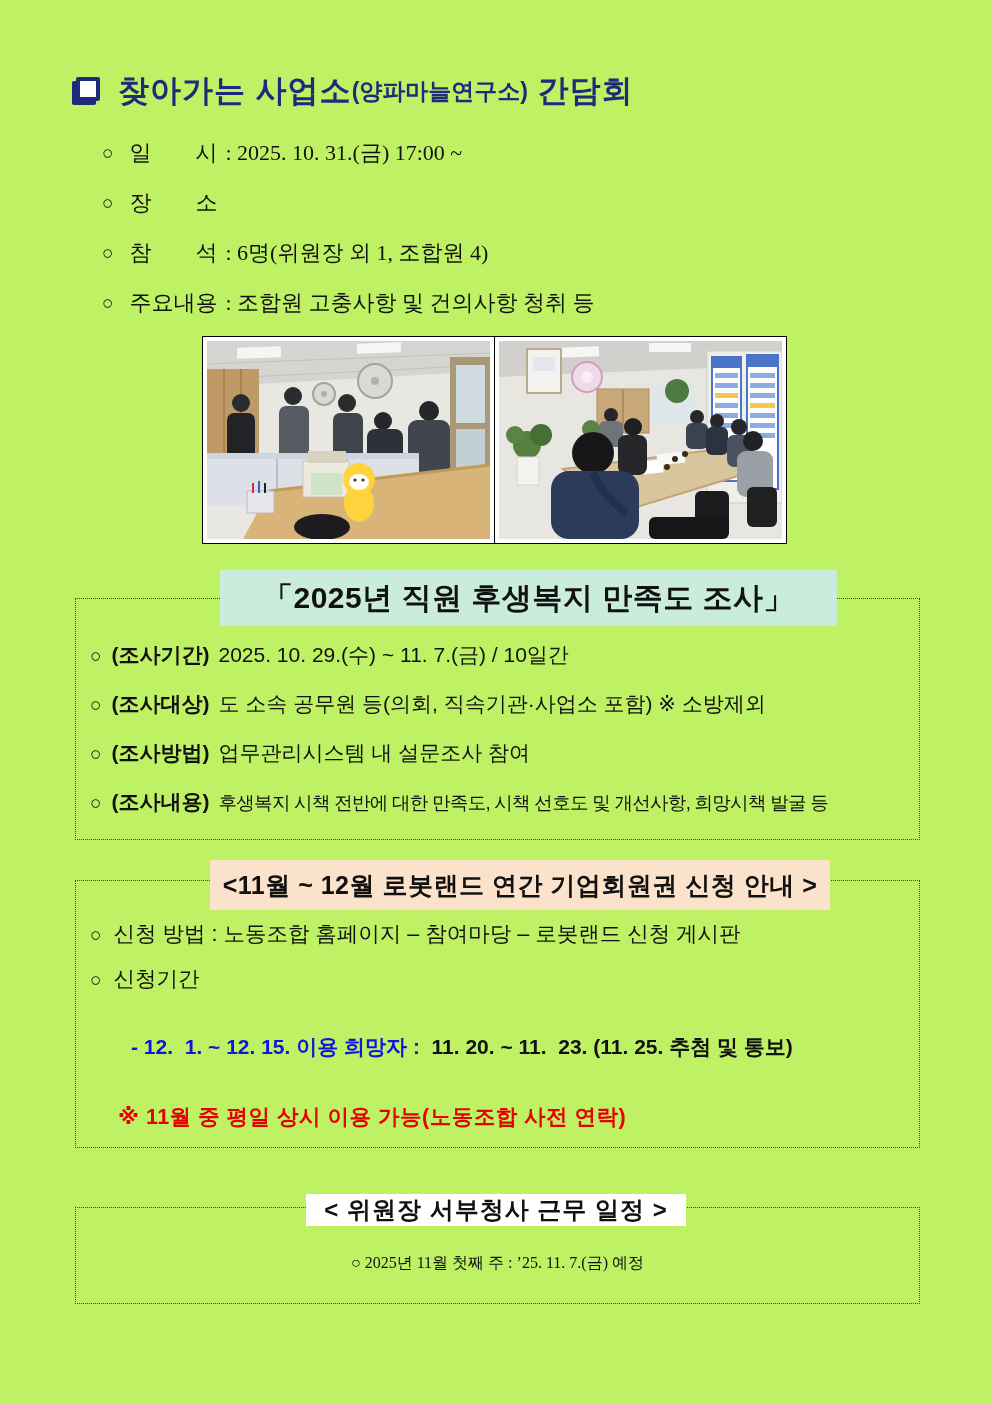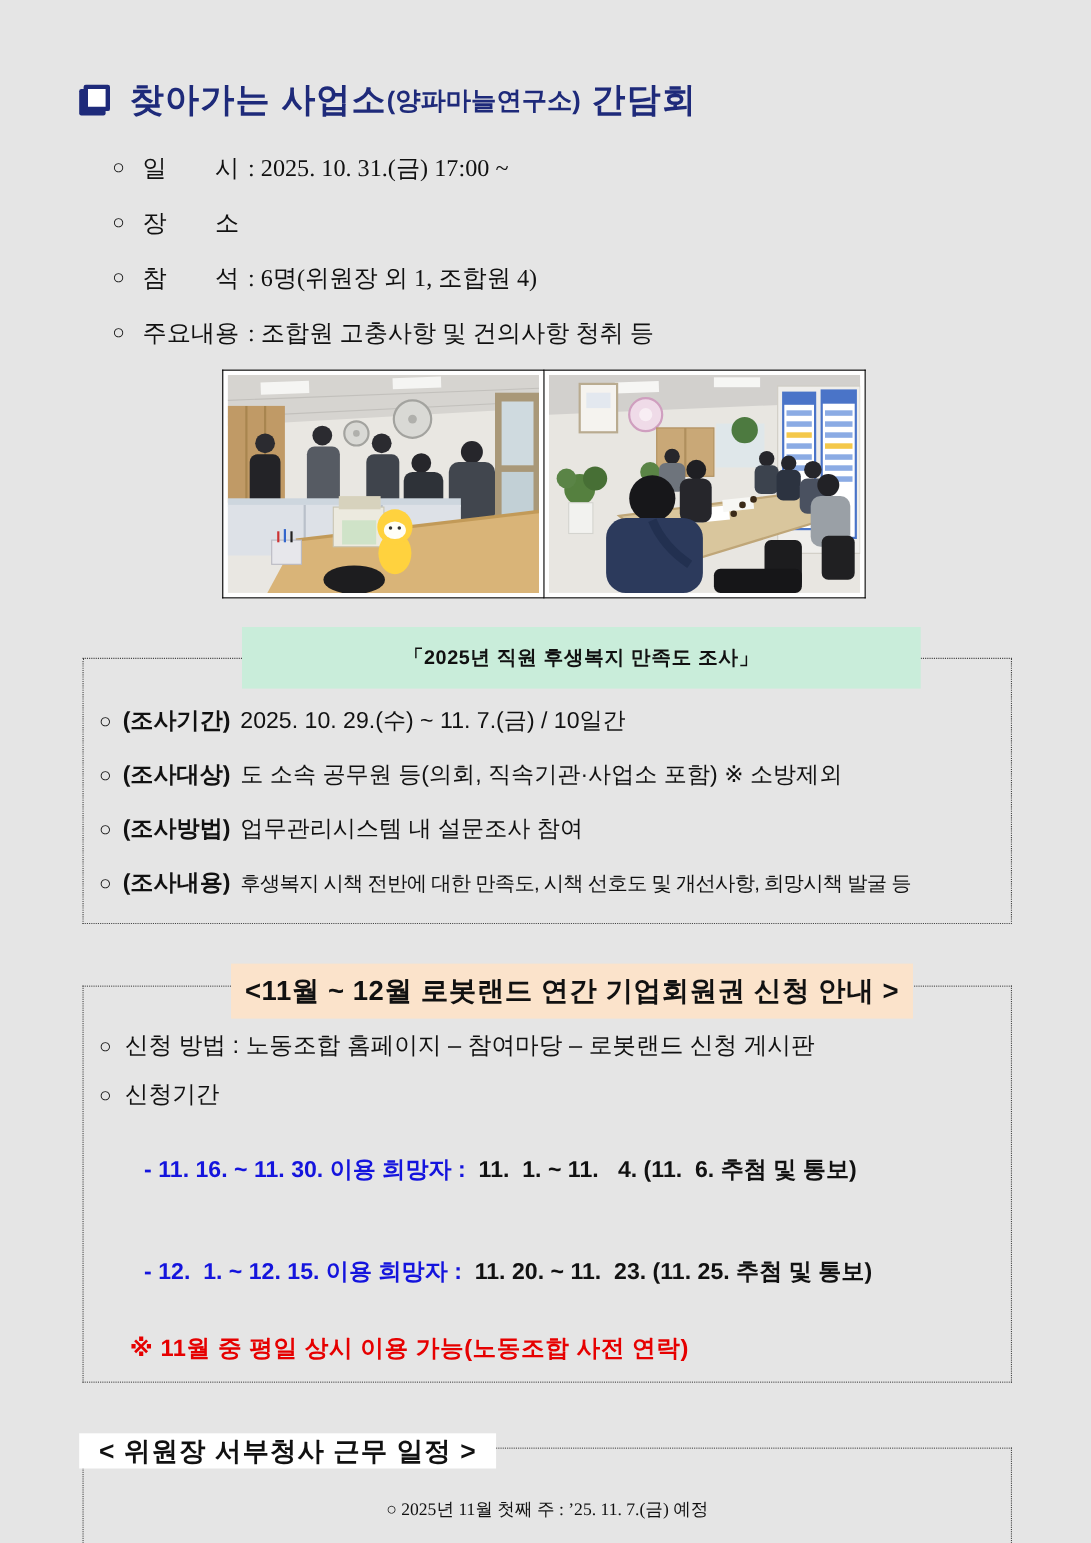--- a/index.html
+++ b/index.html
@@ -1,18 +1,18 @@
 <!DOCTYPE html>
 <html><head>
 <meta charset="utf-8">
 <style>
   * { box-sizing: border-box; }
   body { margin: 0; background: #fff; }
   .page {
-    width: 992px; height: 1403px; background: #e5e5e5; overflow: hidden;
+    width: 992px; height: 1403px; background: #bef264; overflow: hidden;
     font-family: "Liberation Sans", "DejaVu Sans", sans-serif; color: #111;
     padding: 70px 72px 0 72px; position: relative;
   }
 
   
   .doc-title { display: flex; align-items: center; }
   .chk {
     width: 24px; height: 24px; border: 4px solid #1e2a7a; border-radius: 2px;
     background: #fff; box-shadow: -4px 4px 0 0 #1e2a7a; margin: 0 18px 4px 4px;
     flex: 0 0 auto;
@@ -33,43 +33,43 @@
   
   .photo-table { border-collapse: collapse; margin: 8px 0 0 130px; }
   .photo-table td { border: 1px solid #000; padding: 4px; background: #fff; }
   .photo-table svg { display: block; }
 
   
   .sec-title {
     position: relative; z-index: 2; font-weight: bold; text-align: center;
     letter-spacing: 0.5px;
   }
-  .survey-title { width: 617px; height: 56px; line-height: 56px; font-size: 18px; margin: 26px 0 -28px 148px; }
-  .robot-title  { width: 620px; height: 50px; line-height: 50px; font-size: 25px; margin: 36px 0 -30px 138px; }
+  .survey-title { width: 617px; height: 56px; line-height: 56px; font-size: 30px; margin: 26px 0 -28px 148px; }
+  .robot-title  { width: 620px; height: 50px; line-height: 50px; font-size: 25px; margin: 20px 0 -30px 138px; }
 
   .dotted-box { border: 1px dotted #444; width: 845px; margin-left: 3px; position: relative; z-index: 1; }
 
   
   .survey-box { padding: 42px 10px 2px 14px; }
   .s-row { font-size: 21px; margin-bottom: 21px; display: flex; align-items: baseline; }
   .s-bullet { margin-right: 10px; font-size: 19px; }
   .s-label { font-weight: bold; margin-right: 9px; white-space: pre; }
   .s-text { white-space: pre; }
   .s-row.condensed .s-text { font-size: 18.5px; letter-spacing: -0.7px; }
 
   
   .robot-box { padding: 38px 8px 16px 14px; }
   .r-line { font-size: 21.5px; margin-bottom: 16px; display: flex; align-items: baseline; }
   .r-bullet { margin-right: 12px; font-size: 19px; }
   .r-text { white-space: pre; }
   .r-row { font-weight: bold; font-size: 21px; margin: 0 0 17px 6px; white-space: pre; }
   .r-note { font-weight: bold; font-size: 21.5px; margin: 3px 0 0 28px; letter-spacing: 0.5px; white-space: pre; }
 
   
-  .chair-titlebar { margin: 46px 0 -19px; position: relative; z-index: 2; text-decoration: underline; }
+  .chair-titlebar { text-align: center; margin: 46px 0 -19px; position: relative; z-index: 2; text-decoration: underline; }
   .chair-title { display: inline-block; background: #fff; padding: 0 18px; font-size: 24px; font-weight: bold; letter-spacing: 1px; }
   .chair-box { height: 97px; display: flex; align-items: center; justify-content: center; }
   .chair-content {
     font-family: "Liberation Serif", "DejaVu Serif", serif;
     font-size: 16px; margin-top: 16px; white-space: pre;
   }
 </style>
 </head>
 <body>
 
@@ -252,23 +252,20 @@
   <div class="dotted-box robot-box">
     <div class="r-line">
       <span class="r-bullet">○</span>
       <span class="r-text">신청 방법 : 노동조합 홈페이지 – 참여마당 – 로봇랜드 신청 게시판</span>
     </div>
     <div class="r-line">
       <span class="r-bullet">○</span>
       <span class="r-text">신청기간</span>
     </div>
     <div class="r-row">
-      <span class="r-period" style="color: rgb(20, 20, 221);">- 11. 16. ~ 11. 30. 이용 희망자 :</span><span class="r-result">  11.  1. ~ 11.   4. (11.  6. 추첨 및 통보)</span>
-    </div>
-    <div class="r-row">
       <span class="r-period" style="color: rgb(20, 20, 221); text-align: center;">- 12.  1. ~ 12. 15. 이용 희망자 :</span><span class="r-result">  11. 20. ~ 11.  23. (11. 25. 추첨 및 통보)</span>
     </div>
     <div class="r-note" style="color: rgb(230, 0, 0);">※ 11월 중 평일 상시 이용 가능(노동조합 사전 연락)</div>
   </div>
 
   <div class="chair-titlebar">
     <span class="chair-title">&lt; 위원장 서부청사 근무 일정 &gt;</span>
   </div>
   <div class="dotted-box chair-box">
     <div class="chair-content">○ 2025년 11월 첫째 주 : ’25. 11. 7.(금) 예정</div>

